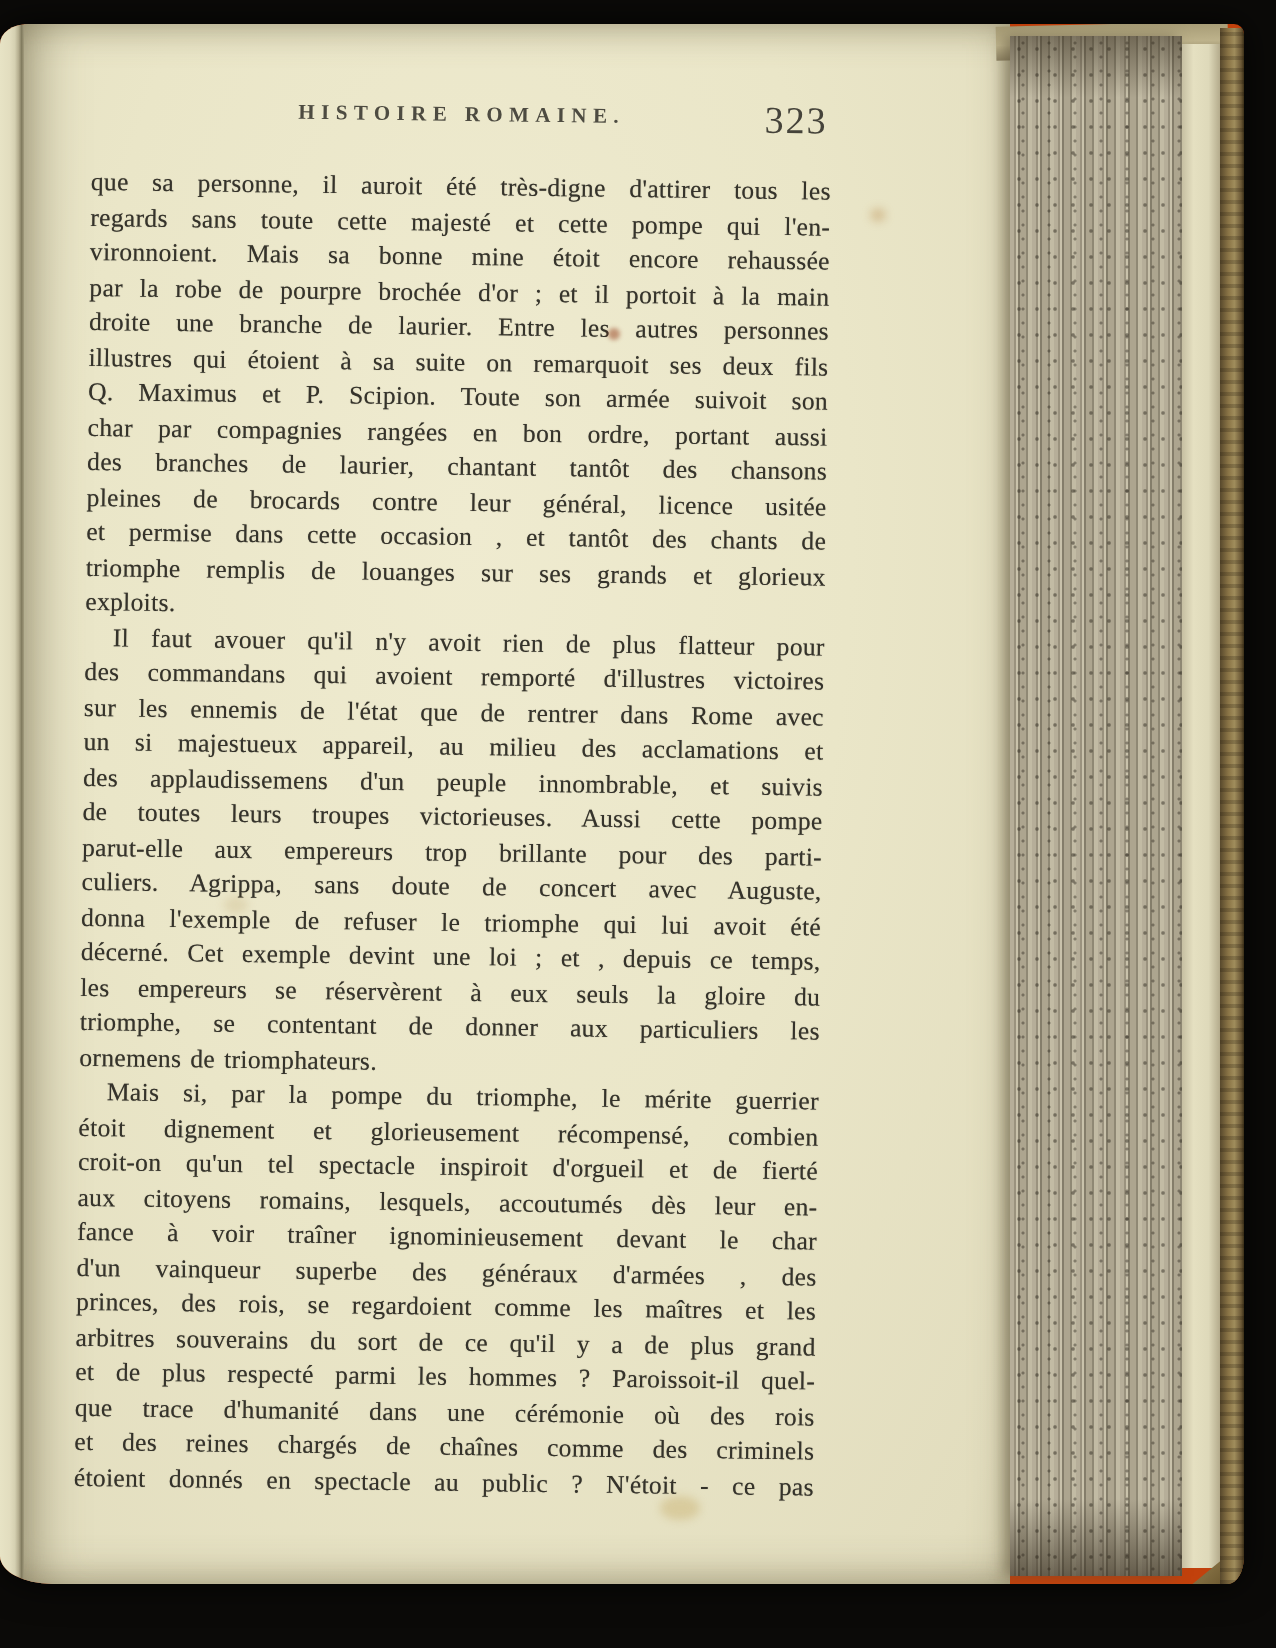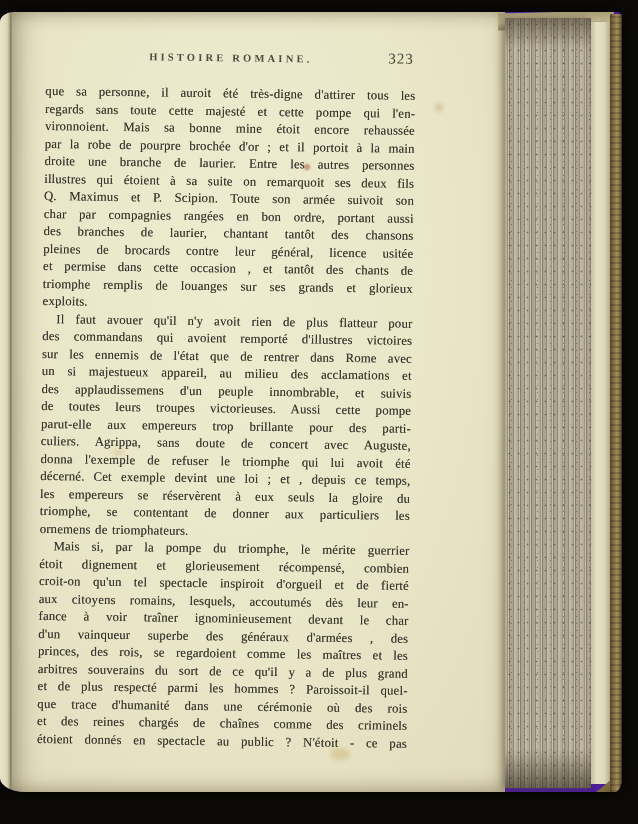--- a/index.html
+++ b/index.html
@@ -11,21 +11,21 @@
   }
   .stage { position: relative; width: 638px; height: 824px; }
 
   
   .book {
     position: absolute; left: 0; top: 12px;
     width: 622px; height: 780px;
     border-radius: 14px 5px 8px 26px / 10px 5px 14px 14px;
     overflow: hidden;
     box-shadow: 0 0 18px rgba(0,0,0,.8);
-    background: #4c1d95;
+    background: #c2410c;
   }
 
   
   .gutter {
     position: absolute; left: 0; top: 0; bottom: 0; width: 12px;
     background: linear-gradient(90deg,
       #e7e3c5 0%, #e2ddbf 40%, #d5d0b1 62%,
       #b3ac8d 78%, #807a5e 90%, #a29b7d 100%);
   }
 
@@ -53,21 +53,21 @@
     position: relative; height: 26px;
   }
   .running-title {
     position: absolute; left: 0; right: 0; top: 4px;
     text-align: center;
     font-size: 10.5px; letter-spacing: 3.2px;
     font-weight: bold; color: #4d4b41;
   }
   .page-number {
     position: absolute; right: 2px; top: 0;
-    font-size: 15px; color: #45433a; letter-spacing: 1px;
+    font-size: 19px; color: #45433a; letter-spacing: 1px;
   }
 
   .text-column { margin-top: 11px; }
   .line {
     height: 17.5px; line-height: 17.5px;
     font-size: 12.8px;
     text-align: justify; text-align-last: justify;
     word-spacing: 1.2px; letter-spacing: .15px;
     white-space: nowrap;
     text-shadow: 0 0 .4px rgba(45,42,33,.55);

